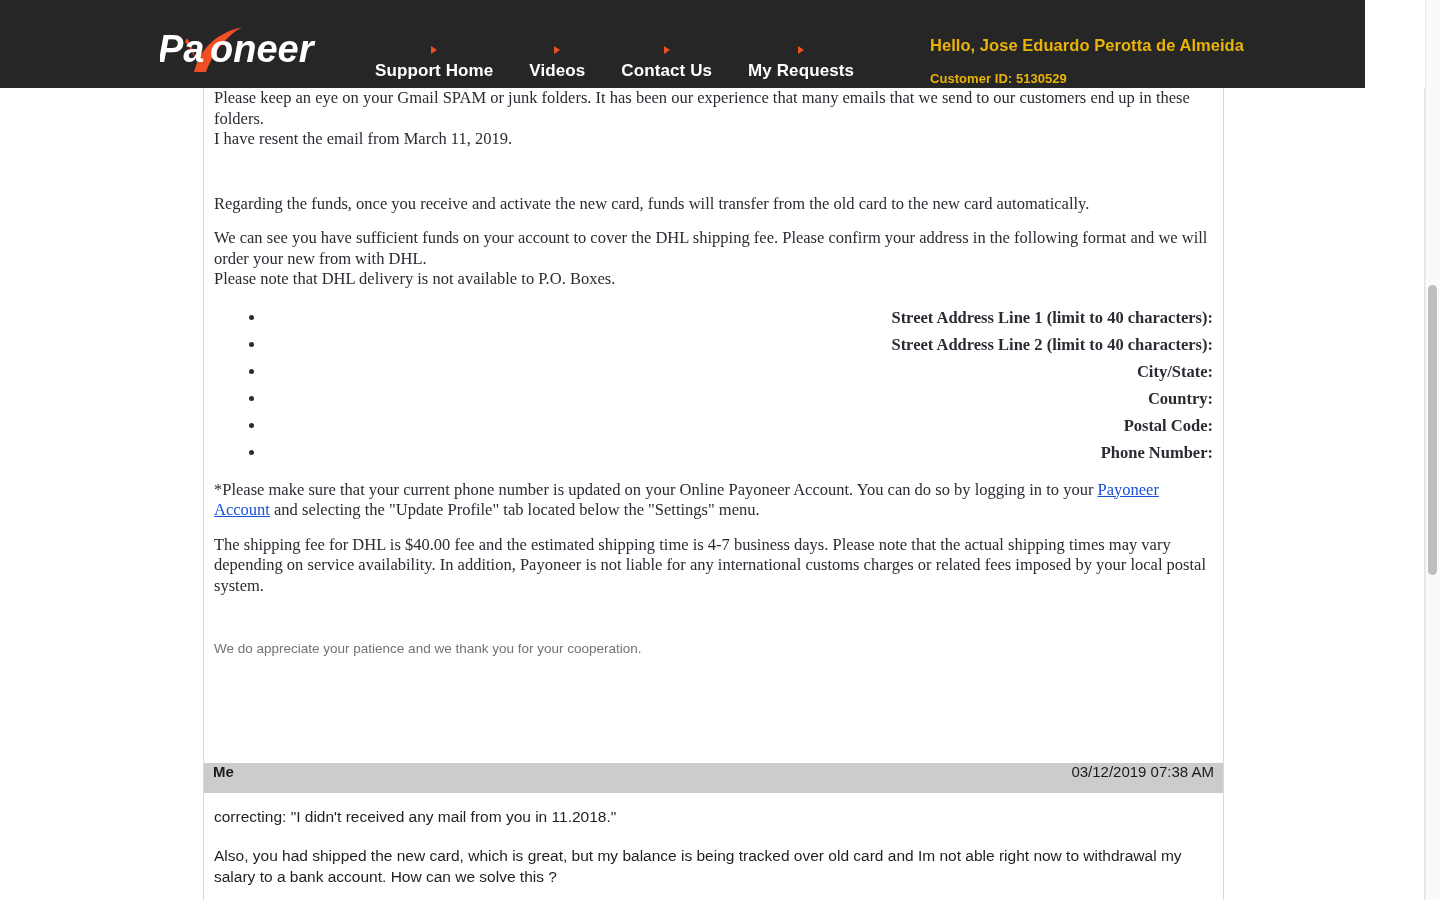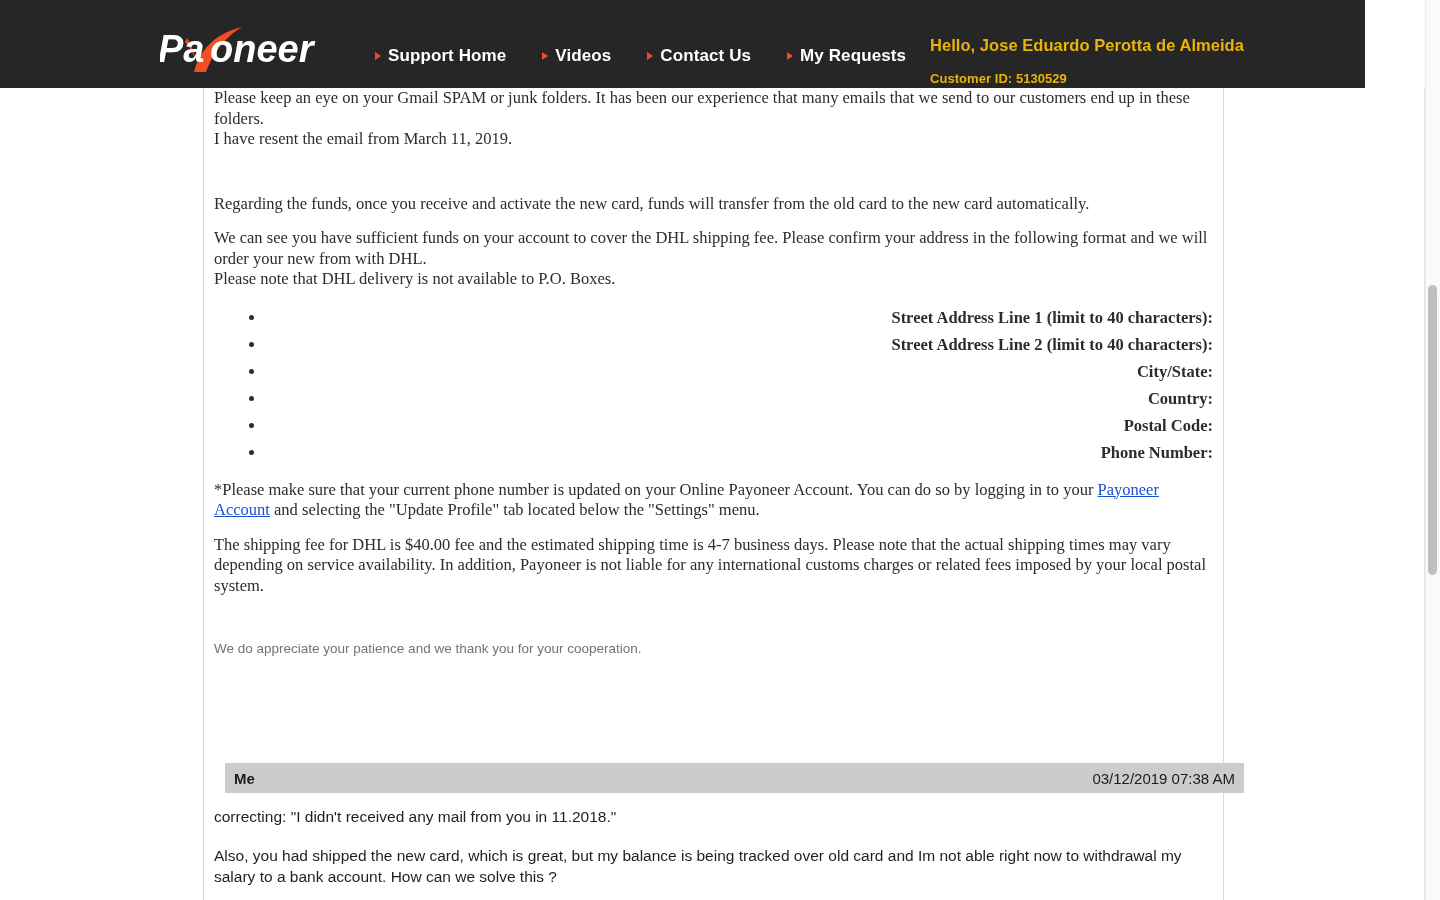--- a/index.html
+++ b/index.html
@@ -80,20 +80,21 @@
     display: flex;
     align-items: center;
     gap: 7px;
     color: #ffffff;
     font-size: 17px;
     font-weight: bold;
     letter-spacing: 0.1px;
     text-decoration: none;
     white-space: nowrap;
     cursor: pointer;
+    flex-direction: column;
   }
   .bullet {
     display: inline-block;
     width: 0; height: 0;
     border-top: 4.5px solid transparent;
     border-bottom: 4.5px solid transparent;
     border-left: 6px solid #f04e23;
   }
 
   #greeting {
@@ -170,24 +171,22 @@
 
   
   #me-bar {
     position: absolute;
     left: 204px;
     top: 763px;
     width: 1019px;
     height: 30px;
     background: #cccccc;
     display: flex;
-    align-items: center;
     justify-content: space-between;
     padding: 0 9px;
-    margin-left: 21px;
   }
   #me-author {
     font-size: 15px;
     font-weight: bold;
     color: #1b1b1b;
   }
   #me-date {
     font-size: 15px;
     font-weight: normal;
     color: #1b1b1b;

